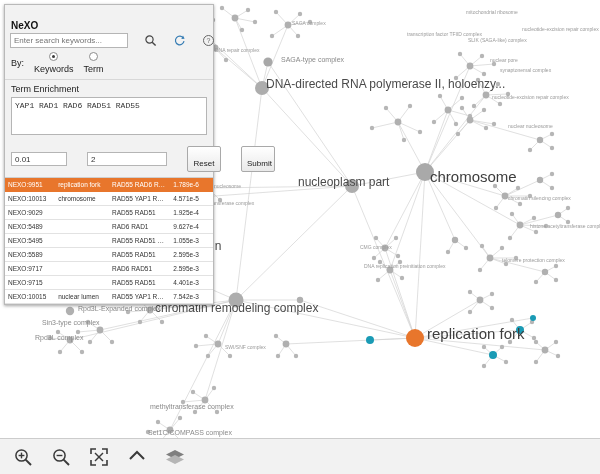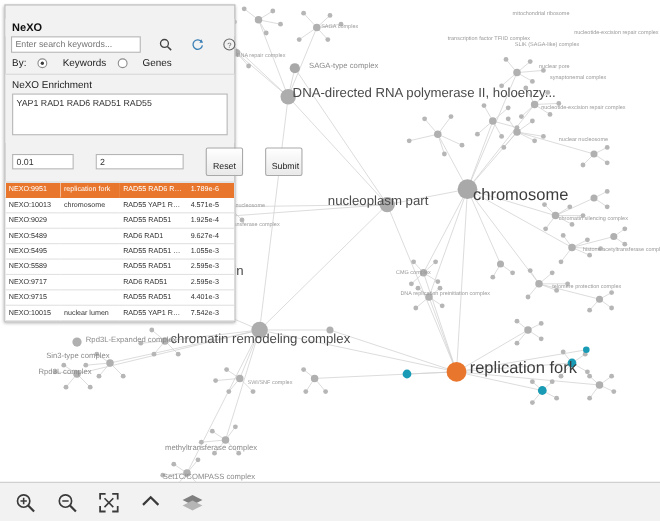--- a/index.html
+++ b/index.html
@@ -99,21 +99,22 @@
   #by-row {
     display: flex;
     align-items: center;
     gap: 10px;
     padding: 0 6px 5px 6px;
     font-size: 9px;
   }
   #by-row .radio-wrap {
     display: flex;
     align-items: center;
-    gap: 14px;
+    gap: 3px;
+    flex-direction: column;
   }
   .radio {
     width: 9px; height: 9px;
     border-radius: 50%;
     border: 1px solid #8c8c8c;
     background: #fff;
     display: inline-block;
     position: relative;
     box-sizing: border-box;
   }
@@ -139,21 +140,21 @@
   #term-textarea {
     width: 100%;
     height: 38px;
     border: 1px solid #b5b5b5;
     background: #fff;
     font-size: 8px;
     color: #333;
     padding: 2px 3px;
     box-sizing: border-box;
     resize: none;
-    font-family: Liberation Sans, sans-serif;
+    font-family: Liberation Mono, monospace;
     line-height: 11px;
   }
   #controls-row {
     display: flex;
     align-items: center;
     gap: 20px;
     padding: 4px 6px 5px 6px;
   }
   .num-input {
     height: 14px;
@@ -575,26 +576,26 @@
   </div>
 
   <div id="by-row">
     <span>By:</span>
     <span class="radio-wrap">
       <span class="radio checked"></span>
       <span>Keywords</span>
     </span>
     <span class="radio-wrap">
       <span class="radio"></span>
-      <span>Genes</span>
+      <span>Term</span>
     </span>
   </div>
 
   <div id="term-section">
-    <div id="term-title">NeXO Enrichment</div>
+    <div id="term-title">Term Enrichment</div>
     <textarea id="term-textarea" style="">YAP1 RAD1 RAD6 RAD51 RAD55</textarea>
   </div>
 
   <div id="controls-row">
     <input class="num-input" id="pval-input" type="text" value="0.01" style="">
     <input class="num-input" id="count-input" type="text" value="2" style="">
     <button class="pbtn">Reset</button>
     <button class="pbtn">Submit</button>
   </div>
 

